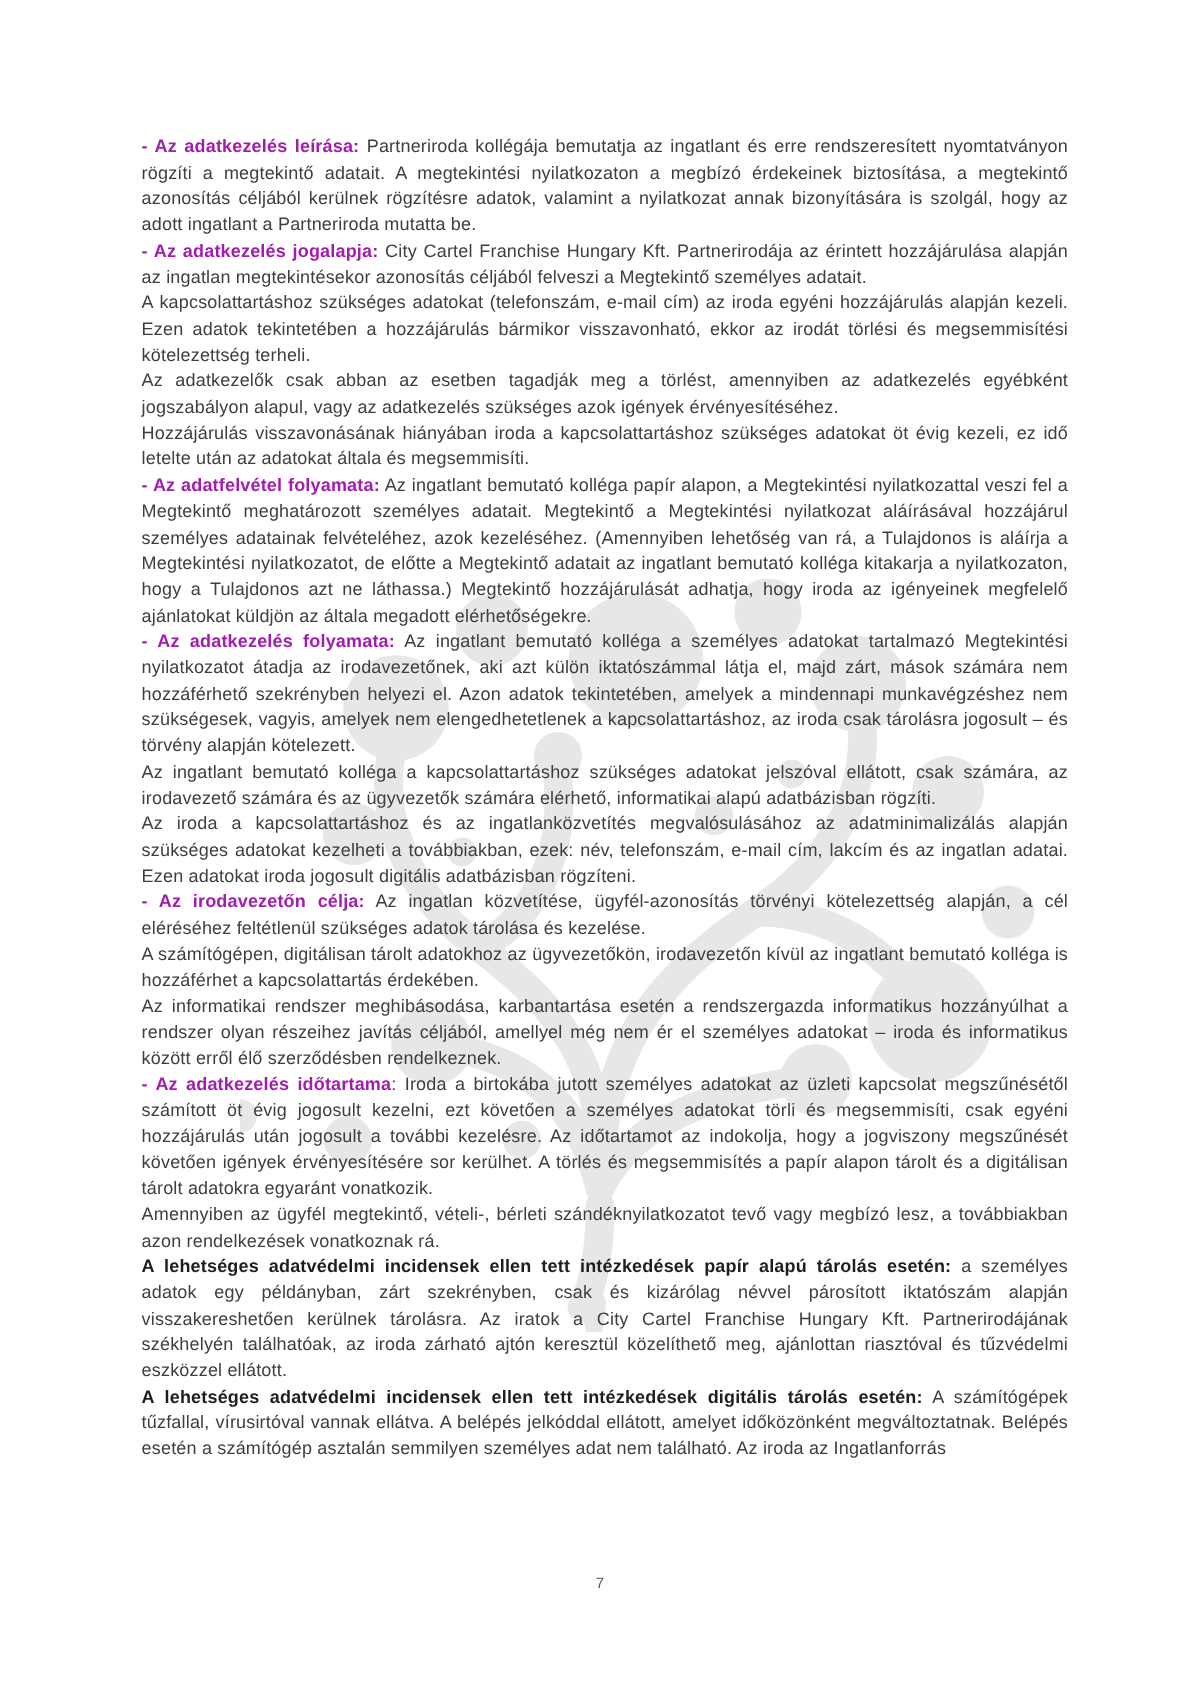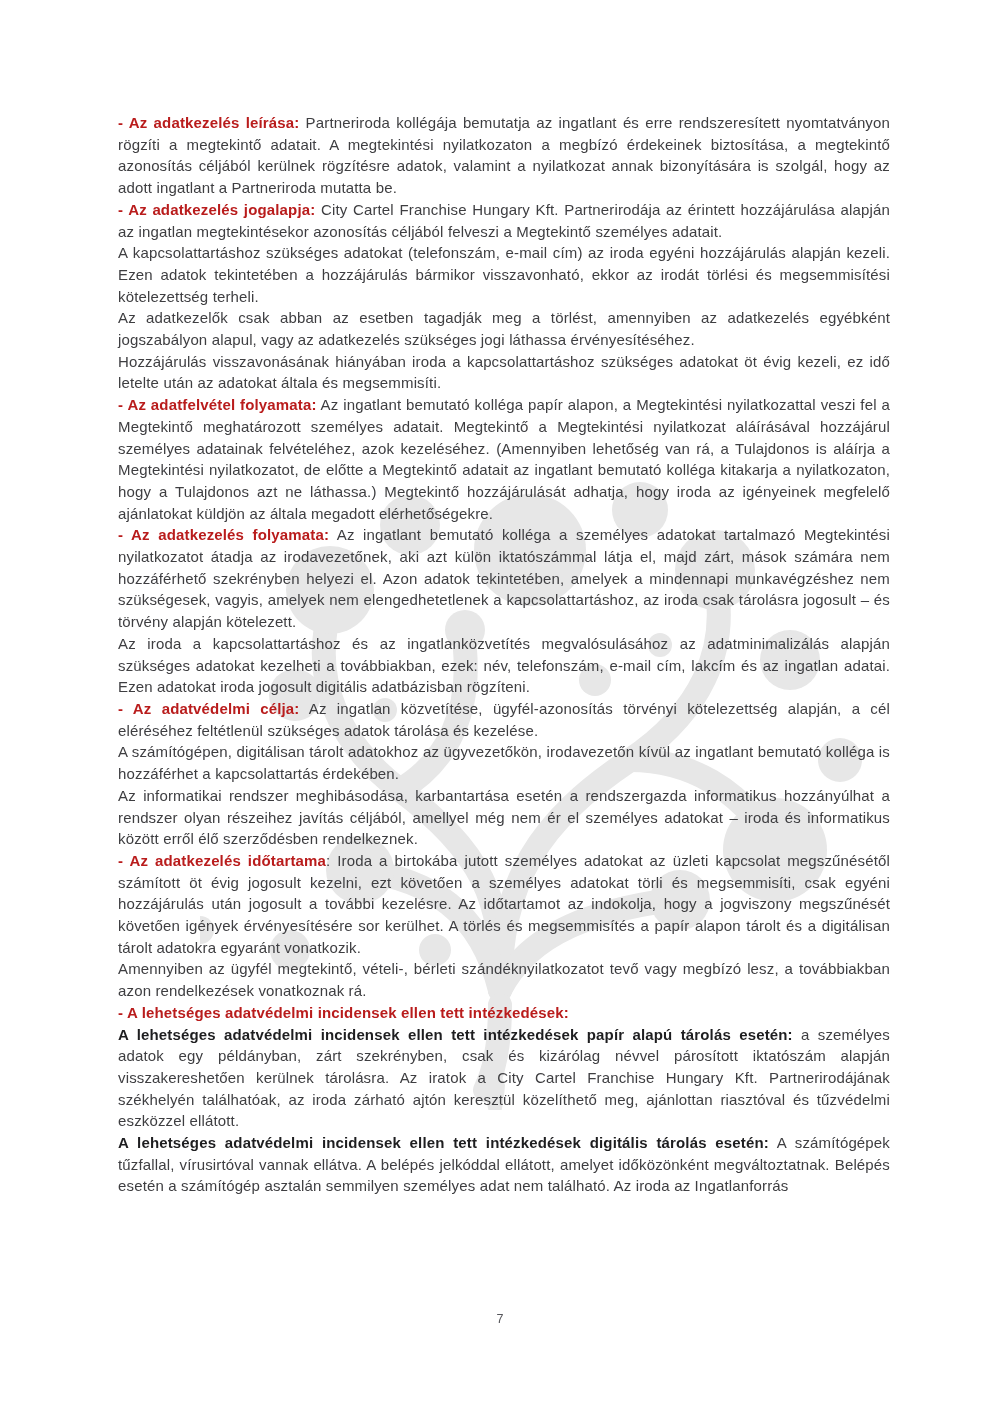--- a/index.html
+++ b/index.html
@@ -36,21 +36,21 @@
     line-height: 21.7px;
     letter-spacing: 0.15px;
   }
   .content p {
     margin: 0;
     padding: 0;
     text-align: justify;
   }
   .lead-b {
     font-weight: 700;
-    color: #b91c1c;
+    color: #a21caf;
   }
   .lead-bi {
     font-weight: 700;
     color: #1e1e20;
   }
   .lead-none { }
   .footer {
     position: absolute;
     top: 1312px;
     left: 0;
@@ -96,30 +96,30 @@
       <circle cx="185" cy="280" r="12"></circle>
       <circle cx="620, " cy="500" r="14"></circle>
       <path d="M285,655 q10,-30 20,0 q-2,30 -10,42 q-8,-12 -10,-42 Z"></path>
     </g>
   </svg>
 
   <div class="content">
     <p><span class="lead-b">- Az adatkezelés leírása:</span><span> Partneriroda kollégája bemutatja az ingatlant és erre rendszeresített nyomtatványon rögzíti a megtekintő adatait. A megtekintési nyilatkozaton a megbízó érdekeinek biztosítása, a megtekintő azonosítás céljából kerülnek rögzítésre adatok, valamint a nyilatkozat annak bizonyítására is szolgál, hogy az adott ingatlant a Partneriroda mutatta be.</span></p>
     <p><span class="lead-b">- Az adatkezelés jogalapja:</span><span> City Cartel Franchise Hungary Kft. Partnerirodája az érintett hozzájárulása alapján az ingatlan megtekintésekor azonosítás céljából felveszi a Megtekintő személyes adatait.</span></p>
     <p><span class="lead-none"></span><span>A kapcsolattartáshoz szükséges adatokat (telefonszám, e-mail cím) az iroda egyéni hozzájárulás alapján kezeli. Ezen adatok tekintetében a hozzájárulás bármikor visszavonható, ekkor az irodát törlési és megsemmisítési kötelezettség terheli.</span></p>
-    <p><span class="lead-none"></span><span>Az adatkezelők csak abban az esetben tagadják meg a törlést, amennyiben az adatkezelés egyébként jogszabályon alapul, vagy az adatkezelés szükséges jogi láthassa érvényesítéséhez.</span></p>
+    <p><span class="lead-none"></span><span>Az adatkezelők csak abban az esetben tagadják meg a törlést, amennyiben az adatkezelés egyébként jogszabályon alapul, vagy az adatkezelés szükséges azok igények érvényesítéséhez.</span></p>
     <p><span class="lead-none"></span><span>Hozzájárulás visszavonásának hiányában iroda a kapcsolattartáshoz szükséges adatokat öt évig kezeli, ez idő letelte után az adatokat általa és megsemmisíti.</span></p>
     <p><span class="lead-b">- Az adatfelvétel folyamata:</span><span> Az ingatlant bemutató kolléga papír alapon, a Megtekintési nyilatkozattal veszi fel a Megtekintő meghatározott személyes adatait. Megtekintő a Megtekintési nyilatkozat aláírásával hozzájárul személyes adatainak felvételéhez, azok kezeléséhez. (Amennyiben lehetőség van rá, a Tulajdonos is aláírja a Megtekintési nyilatkozatot, de előtte a Megtekintő adatait az ingatlant bemutató kolléga kitakarja a nyilatkozaton, hogy a Tulajdonos azt ne láthassa.) Megtekintő hozzájárulását adhatja, hogy iroda az igényeinek megfelelő ajánlatokat küldjön az általa megadott elérhetőségekre.</span></p>
     <p><span class="lead-b">- Az adatkezelés folyamata:</span><span> Az ingatlant bemutató kolléga a személyes adatokat tartalmazó Megtekintési nyilatkozatot átadja az irodavezetőnek, aki azt külön iktatószámmal látja el, majd zárt, mások számára nem hozzáférhető szekrényben helyezi el. Azon adatok tekintetében, amelyek a mindennapi munkavégzéshez nem szükségesek, vagyis, amelyek nem elengedhetetlenek a kapcsolattartáshoz, az iroda csak tárolásra jogosult – és törvény alapján kötelezett.</span></p>
+    <p><span class="lead-none"></span><span>Az ingatlant bemutató kolléga a kapcsolattartáshoz szükséges adatokat jelszóval ellátott, csak számára, az irodavezető számára és az ügyvezetők számára elérhető, informatikai alapú adatbázisban rögzíti.</span></p>
     <p><span class="lead-none"></span><span>Az iroda a kapcsolattartáshoz és az ingatlanközvetítés megvalósulásához az adatminimalizálás alapján szükséges adatokat kezelheti a továbbiakban, ezek: név, telefonszám, e-mail cím, lakcím és az ingatlan adatai. Ezen adatokat iroda jogosult digitális adatbázisban rögzíteni.</span></p>
-    <p><span class="lead-b">- Az adatvédelmi célja:</span><span> Az ingatlan közvetítése, ügyfél-azonosítás törvényi kötelezettség alapján, a cél eléréséhez feltétlenül szükséges adatok tárolása és kezelése.</span></p>
+    <p><span class="lead-b">- Az irodavezetőn célja:</span><span> Az ingatlan közvetítése, ügyfél-azonosítás törvényi kötelezettség alapján, a cél eléréséhez feltétlenül szükséges adatok tárolása és kezelése.</span></p>
     <p><span class="lead-none"></span><span>A számítógépen, digitálisan tárolt adatokhoz az ügyvezetőkön, irodavezetőn kívül az ingatlant bemutató kolléga is hozzáférhet a kapcsolattartás érdekében.</span></p>
     <p><span class="lead-none"></span><span>Az informatikai rendszer meghibásodása, karbantartása esetén a rendszergazda informatikus hozzányúlhat a rendszer olyan részeihez javítás céljából, amellyel még nem ér el személyes adatokat – iroda és informatikus között erről élő szerződésben rendelkeznek.</span></p>
     <p><span class="lead-b">- Az adatkezelés időtartama</span><span>: Iroda a birtokába jutott személyes adatokat az üzleti kapcsolat megszűnésétől számított öt évig jogosult kezelni, ezt követően a személyes adatokat törli és megsemmisíti, csak egyéni hozzájárulás után jogosult a további kezelésre. Az időtartamot az indokolja, hogy a jogviszony megszűnését követően igények érvényesítésére sor kerülhet. A törlés és megsemmisítés a papír alapon tárolt és a digitálisan tárolt adatokra egyaránt vonatkozik.</span></p>
     <p><span class="lead-none"></span><span>Amennyiben az ügyfél megtekintő, vételi-, bérleti szándéknyilatkozatot tevő vagy megbízó lesz, a továbbiakban azon rendelkezések vonatkoznak rá.</span></p>
-    <p><span class="lead-b">- A lehetséges adatvédelmi incidensek ellen tett intézkedések:</span><span></span></p>
     <p><span class="lead-bi">A lehetséges adatvédelmi incidensek ellen tett intézkedések papír alapú tárolás esetén:</span><span> a személyes adatok egy példányban, zárt szekrényben, csak és kizárólag névvel párosított iktatószám alapján visszakereshetően kerülnek tárolásra. Az iratok a City Cartel Franchise Hungary Kft.  Partnerirodájának székhelyén találhatóak, az iroda zárható ajtón keresztül közelíthető meg, ajánlottan riasztóval és tűzvédelmi eszközzel ellátott.</span></p>
     <p><span class="lead-bi">A lehetséges adatvédelmi incidensek ellen tett intézkedések digitális tárolás esetén:</span><span> A számítógépek tűzfallal, vírusirtóval vannak ellátva. A belépés jelkóddal ellátott, amelyet időközönként megváltoztatnak. Belépés esetén a számítógép asztalán semmilyen személyes adat nem található. Az iroda az Ingatlanforrás</span></p>
   </div>
 
   <div class="footer">7</div>
 
 </div>
 
 </body></html>

